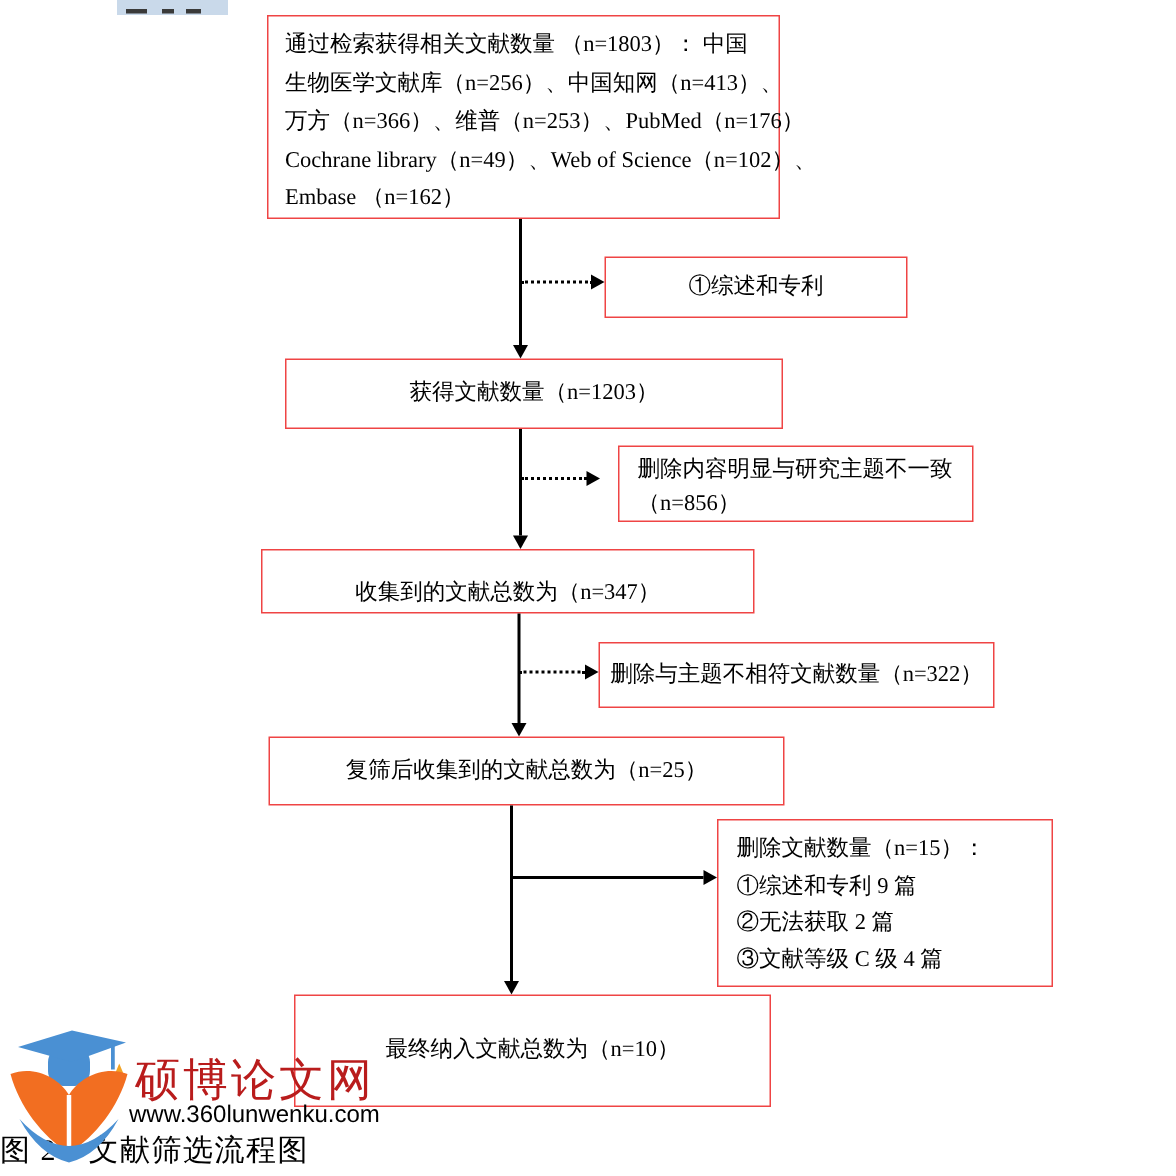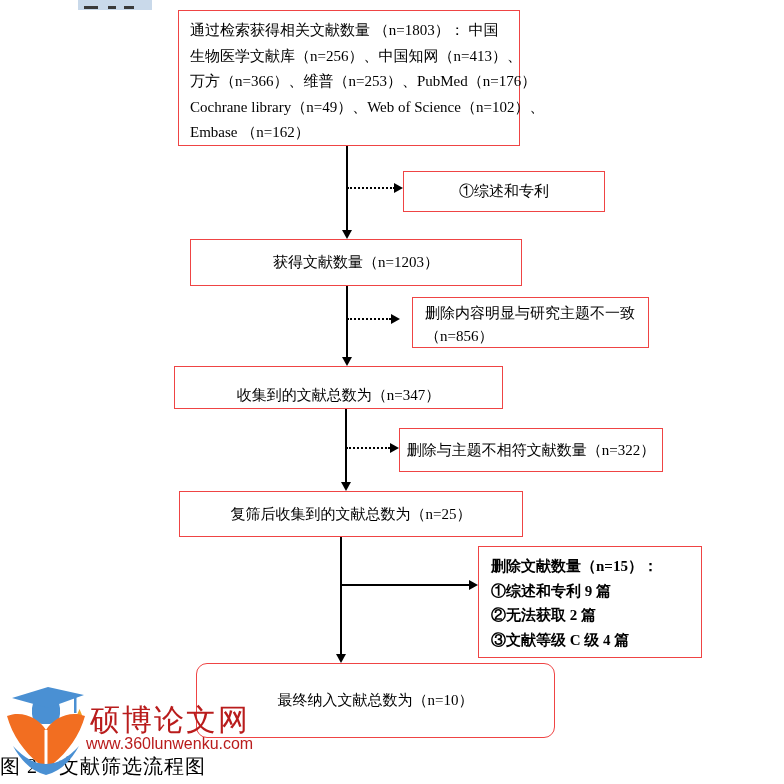--- a/index.html
+++ b/index.html
@@ -24,33 +24,33 @@
     border-top:5px solid transparent;border-bottom:5px solid transparent;
     border-left:9px solid #000;}
   .pad-left{padding:6px 8px 0 12px;margin-left:12px;}
   #box-search{left:178px;top:10px;width:342px;height:136px;padding:7px 8px 0 11px;line-height:25.5px;}
   #box-dedup{left:403px;top:171px;width:202px;height:41px;}
   #box-obtained{left:190px;top:239px;width:332px;height:47px;}
   #box-remove-mismatch{left:400px;top:297px;width:237px;height:51px;line-height:23px;padding-top:4px;}
   #box-collected{left:174px;top:366px;width:329px;height:43px;align-items:flex-end;}
   #box-remove-offtopic{left:399px;top:428px;width:264px;height:44px;}
   #box-rescreened{left:179px;top:491px;width:344px;height:46px;}
-  #box-removed15{left:478px;top:546px;width:224px;height:112px;line-height:24.5px;padding-top:7px;font-weight:bold;}
-  #box-final{left:196px;top:663px;width:359px;height:75px;border-radius:11px;}
+  #box-removed15{left:478px;top:546px;width:224px;height:112px;line-height:24.5px;padding-top:7px;}
+  #box-final{left:196px;top:663px;width:318px;height:75px;}
   #caption{position:absolute;left:0;top:753px;width:784px;text-align:left;
     font-size:20px;letter-spacing:1px;}
   
   #sel-frag{position:absolute;left:78px;top:0;width:74px;height:10px;background:#c9d9ea;overflow:hidden;}
   #sel-frag .mk{position:absolute;bottom:1px;background:#3a3a3a;height:3px;}
   
   #watermark{position:absolute;left:4px;top:682px;width:290px;height:100px;z-index:5;}
   #logo-svg{position:absolute;left:0;top:0;}
   #site-name{position:absolute;left:86px;top:18px;font-size:30px;letter-spacing:2px;
     color:#b91c1c;font-family:"Liberation Sans","DejaVu Sans",sans-serif;}
-  #site-url{position:absolute;left:82px;top:53px;font-size:16px;color:#b91c1c;
+  #site-url{position:absolute;left:82px;top:53px;font-size:16px;color:#000000;
     font-family:"Liberation Sans","DejaVu Sans",sans-serif;}
 </style>
 </head>
 <body>
 
 <div id="sel-frag">
   <div class="mk" style="left:6px;width:14px;"></div>
   <div class="mk" style="left:30px;width:8px;"></div>
   <div class="mk" style="left:46px;width:10px;"></div>
 </div>

